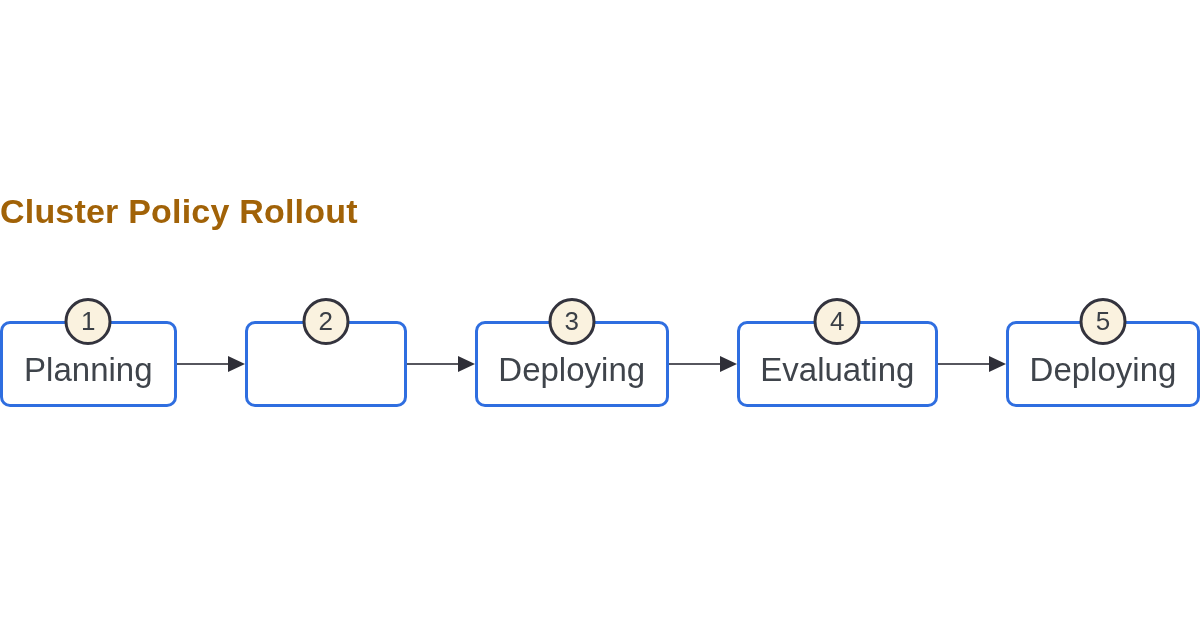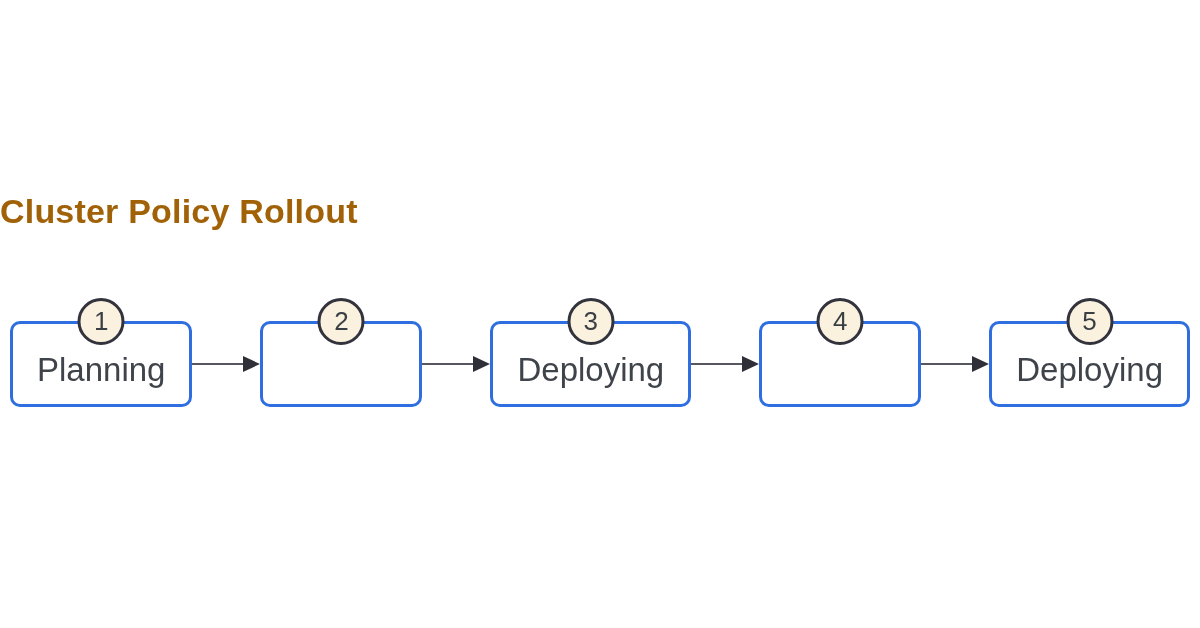--- a/index.html
+++ b/index.html
@@ -135,20 +135,21 @@
 
     <div class="connector">
       <div class="line"></div>
       <div class="head"></div>
     </div>
 
     <div class="step">
       <div class="badge">
         <span>4</span>
       </div>
+      <span class="label">Evaluating</span>
     </div>
 
     <div class="connector">
       <div class="line"></div>
       <div class="head"></div>
     </div>
 
     <div class="step">
       <div class="badge">
         <span>5</span>

